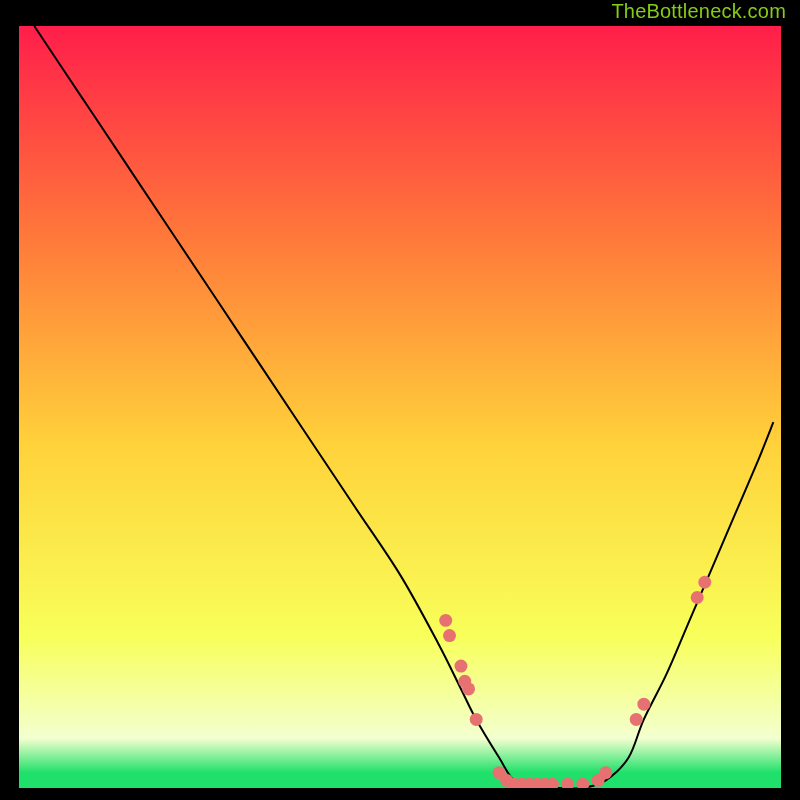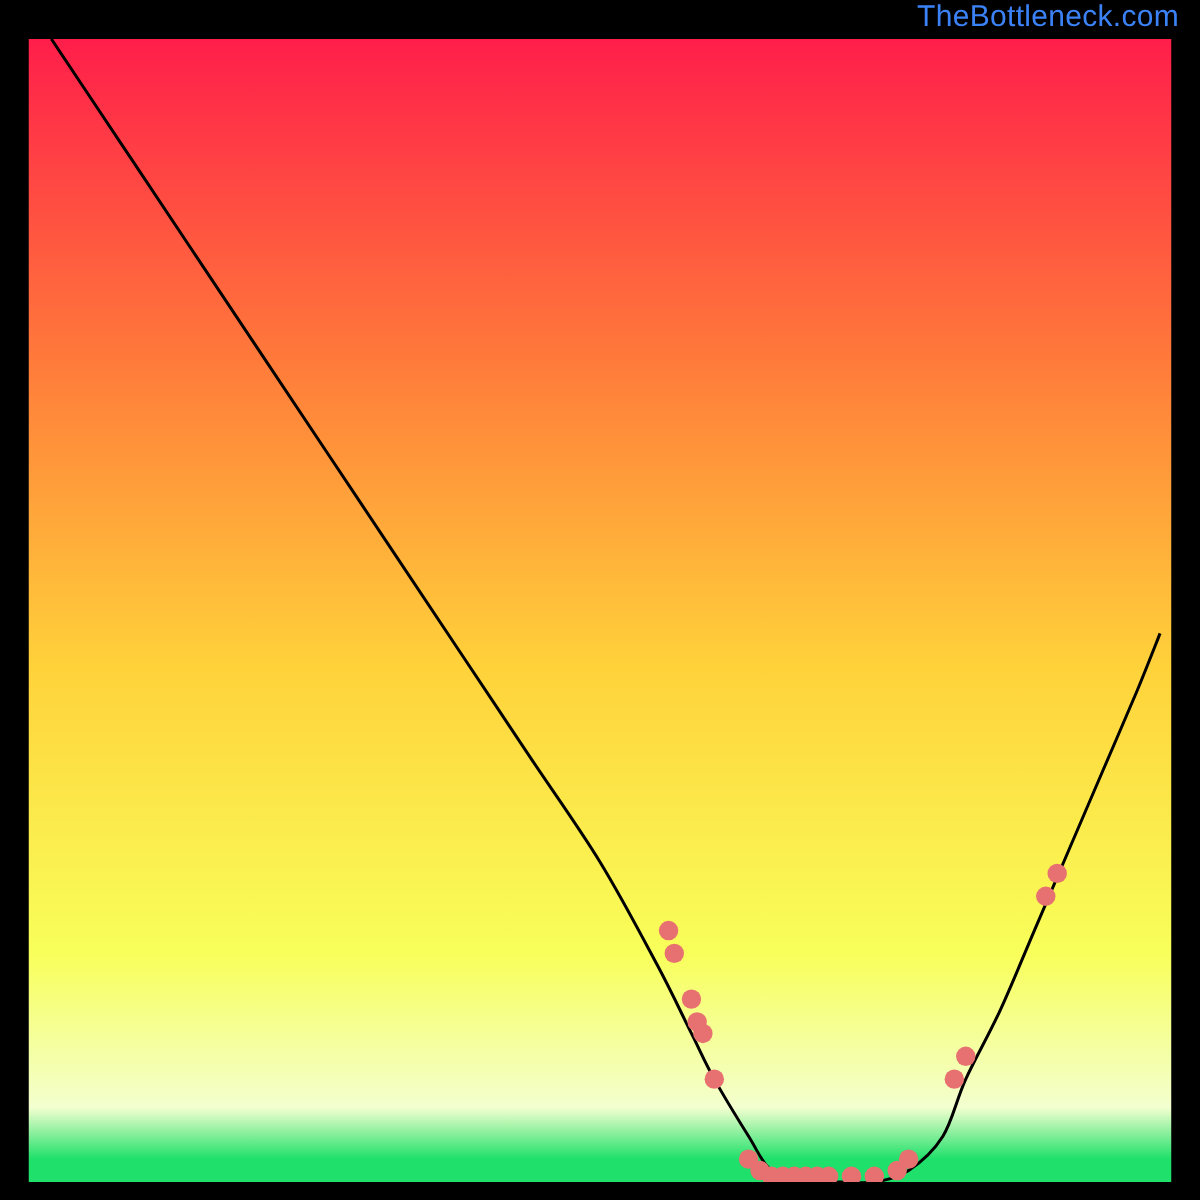--- a/index.html
+++ b/index.html
@@ -36,21 +36,21 @@
     position: absolute;
     left: 0;
     top: 0;
     width: 100%;
     height: 100%;
   }
   .watermark {
     position: absolute;
     top: 0;
     right: 14px;
-    color: #3b82f6;
+    color: #84cc16;
     font: 500 20px Arial, Helvetica, sans-serif;
     letter-spacing: 0.2px;
   }
 </style>
 </head>
 <body>
 
 <div class="watermark">TheBottleneck.com</div>
 
 <div class="frame">

